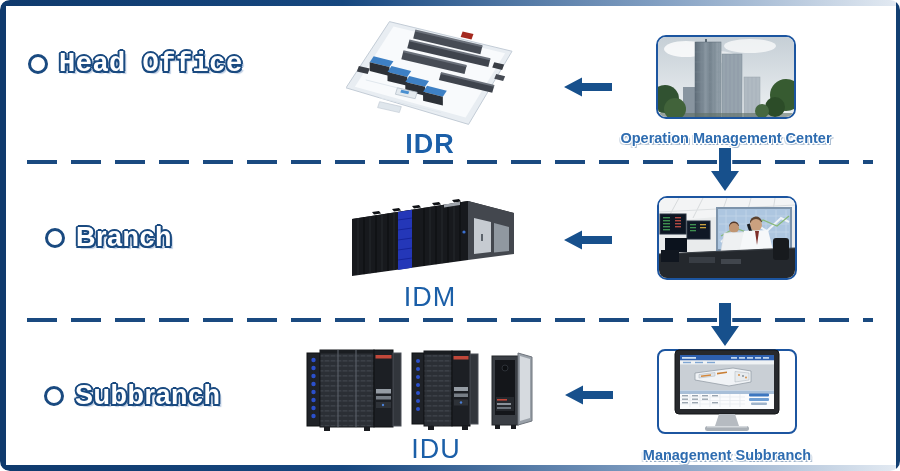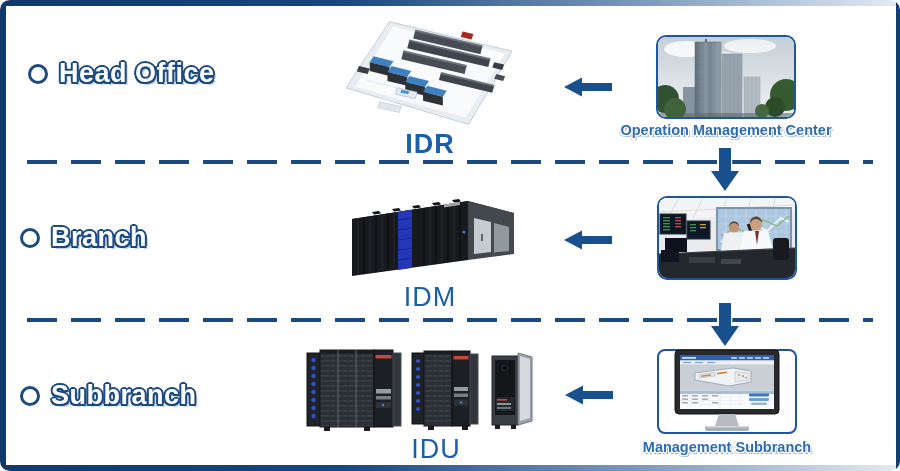--- a/index.html
+++ b/index.html
@@ -26,40 +26,41 @@
       1.5px 1.5px 0 #1a4a80,-1.5px 1.5px 0 #1a4a80,1.5px -1.5px 0 #1a4a80,-1.5px -1.5px 0 #1a4a80,
       3px 3px 1px rgba(110,145,190,.45);
   }
   .equip-label{position:absolute;text-align:center;color:#1b5fa8;font-size:27px;letter-spacing:1px;}
   .center-label{
     position:absolute;text-align:center;color:#2e6cb0;font-size:14.5px;font-weight:bold;white-space:nowrap;
     text-shadow:
       1px 0 0 #fff,-1px 0 0 #fff,0 1px 0 #fff,0 -1px 0 #fff,
       1px 1px 0 #fff,-1px -1px 0 #fff,1px -1px 0 #fff,-1px 1px 0 #fff,
       2px 2px 0 rgba(26,74,128,.35),-2px 2px 0 rgba(26,74,128,.2);
+    margin-top: 8px;
   }
   .photo-box{position:absolute;border:2px solid #1c55a0;border-radius:10px;overflow:hidden;background:#fff;}
   .photo-box svg{display:block;width:100%;height:100%;}
   .soft-box{position:absolute;border:2px solid #1c55a0;border-radius:8px;background:#fff;
     display:flex;align-items:center;justify-content:center;}
   .abs{position:absolute;}
 </style>
 </head>
 <body>
 
 <div class="panel">
   <div class="edge-top"></div>
   <div class="edge-bottom"></div>
   <div class="edge-left"></div>
   <div class="edge-right"></div>
 
   <div class="dash-line" style="top:160px;"></div>
   <div class="dash-line" style="top:318px;"></div>
 
-  <div class="section-label" style="left:28px;top:58px;">
+  <div class="section-label" style="left:28px;top:49px;font-family:Liberation Mono, monospace;">
     <span class="bullet"></span>
     <span class="section-text">Head Office</span>
   </div>
 
   <svg class="abs" style="left:346px;top:18px;" width="168" height="110" viewBox="0 0 170 110">
     <polygon points="44,3 168,33 124,107 0,70" fill="#e8edf2" stroke="#c2cbd5" stroke-width="1"></polygon>
     <polygon points="48,8 161,35 121,100 9,69" fill="#f8fafc"></polygon>
     <path d="M20,62 L60,72 M34,80 L96,95 M110,60 L150,70" stroke="#e0e7ed" stroke-width="1" fill="none"></path>
     <polygon points="70,12 138,28 136,36 68,20" fill="#474c55"></polygon>
     <polygon points="64,22 146,41 144,49 62,30" fill="#3f444d"></polygon>
@@ -125,21 +126,21 @@
       <circle cx="117" cy="70" r="10" fill="#2c4c28"></circle>
       <circle cx="104" cy="74" r="7" fill="#466840"></circle>
     </svg>
   </div>
   <div class="center-label" style="left:606px;top:122px;width:240px;">Operation Management Center</div>
 
   <svg class="abs" style="left:710px;top:147px;" width="30" height="46" viewBox="0 0 30 46">
     <polygon points="9,1 21,1 21,24 29,24 15,44 1,24 9,24" fill="#17508c" stroke="#ffffff" stroke-width="2.5" paint-order="stroke" stroke-linejoin="round"></polygon>
   </svg>
 
-  <div class="section-label" style="left:20px;top:222px;">
+  <div class="section-label" style="left:45px;top:222px;">
     <span class="bullet"></span>
     <span class="section-text">Branch</span>
   </div>
 
   <svg class="abs" style="left:348px;top:192px;" width="172" height="88" viewBox="0 0 172 88">
     <polygon points="24,20 31,19 33,21.5 26,22.5" fill="#101216"></polygon>
     <polygon points="44,17 51,16 53,18.5 46,19.5" fill="#101216"></polygon>
     <polygon points="64,14 71,13 73,15.5 66,16.5" fill="#101216"></polygon>
     <polygon points="84,11 91,10 93,12.5 86,13.5" fill="#101216"></polygon>
     <polygon points="104,8 111,7 113,9.5 106,10.5" fill="#101216"></polygon>
@@ -213,21 +214,21 @@
       <rect x="62" y="61" width="20" height="5" fill="#41464d"></rect>
       <rect x="114" y="40" width="16" height="22" rx="3" fill="#171a1e"></rect>
       <rect x="2" y="52" width="18" height="12" fill="#10161f"></rect>
     </svg>
   </div>
 
   <svg class="abs" style="left:710px;top:302px;" width="30" height="46" viewBox="0 0 30 46">
     <polygon points="9,1 21,1 21,24 29,24 15,44 1,24 9,24" fill="#17508c" stroke="#ffffff" stroke-width="2.5" paint-order="stroke" stroke-linejoin="round"></polygon>
   </svg>
 
-  <div class="section-label" style="left:20px;top:380px;">
+  <div class="section-label" style="left:44px;top:380px;">
     <span class="bullet"></span>
     <span class="section-text">Subbranch</span>
   </div>
 
   <svg class="abs" style="left:306px;top:347px;" width="228" height="86" viewBox="0 0 228 86">
     <defs>
       <pattern id="slots" width="6" height="5" patternUnits="userSpaceOnUse">
         <rect width="6" height="5" fill="#2b2f35"></rect>
         <rect x=".5" y="3.2" width="5" height="1.3" rx=".6" fill="#40454d"></rect>
       </pattern>

